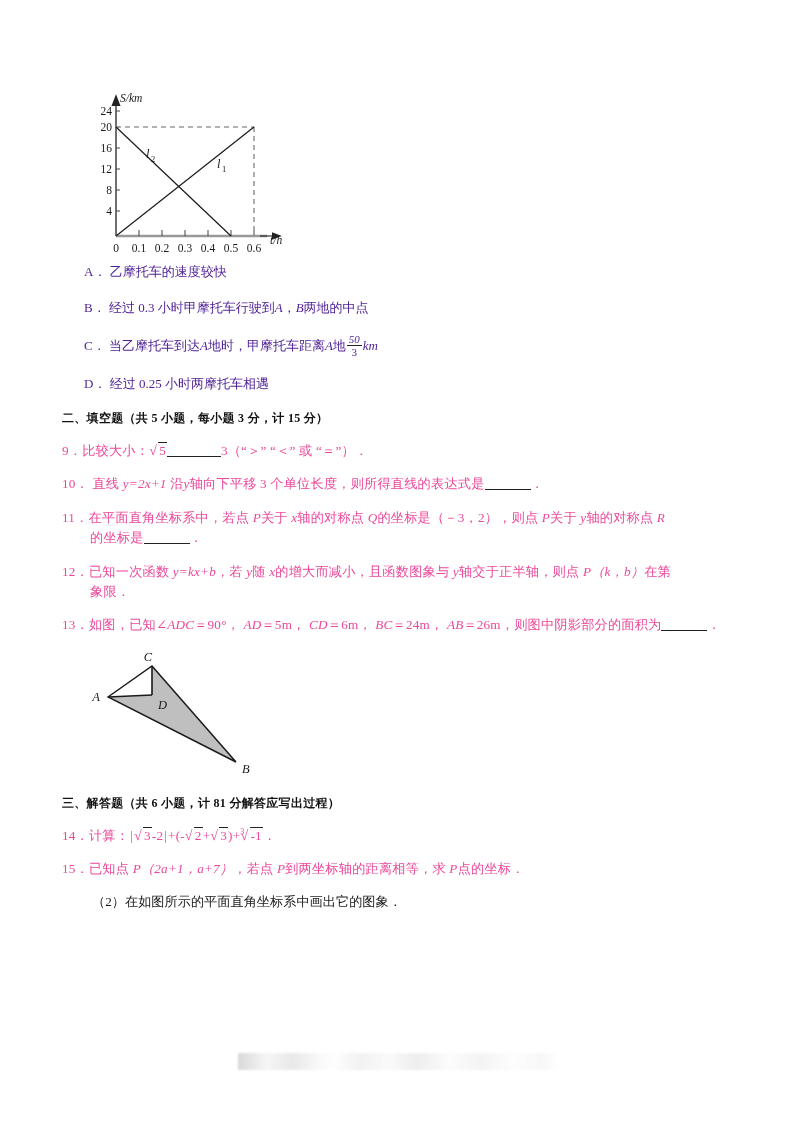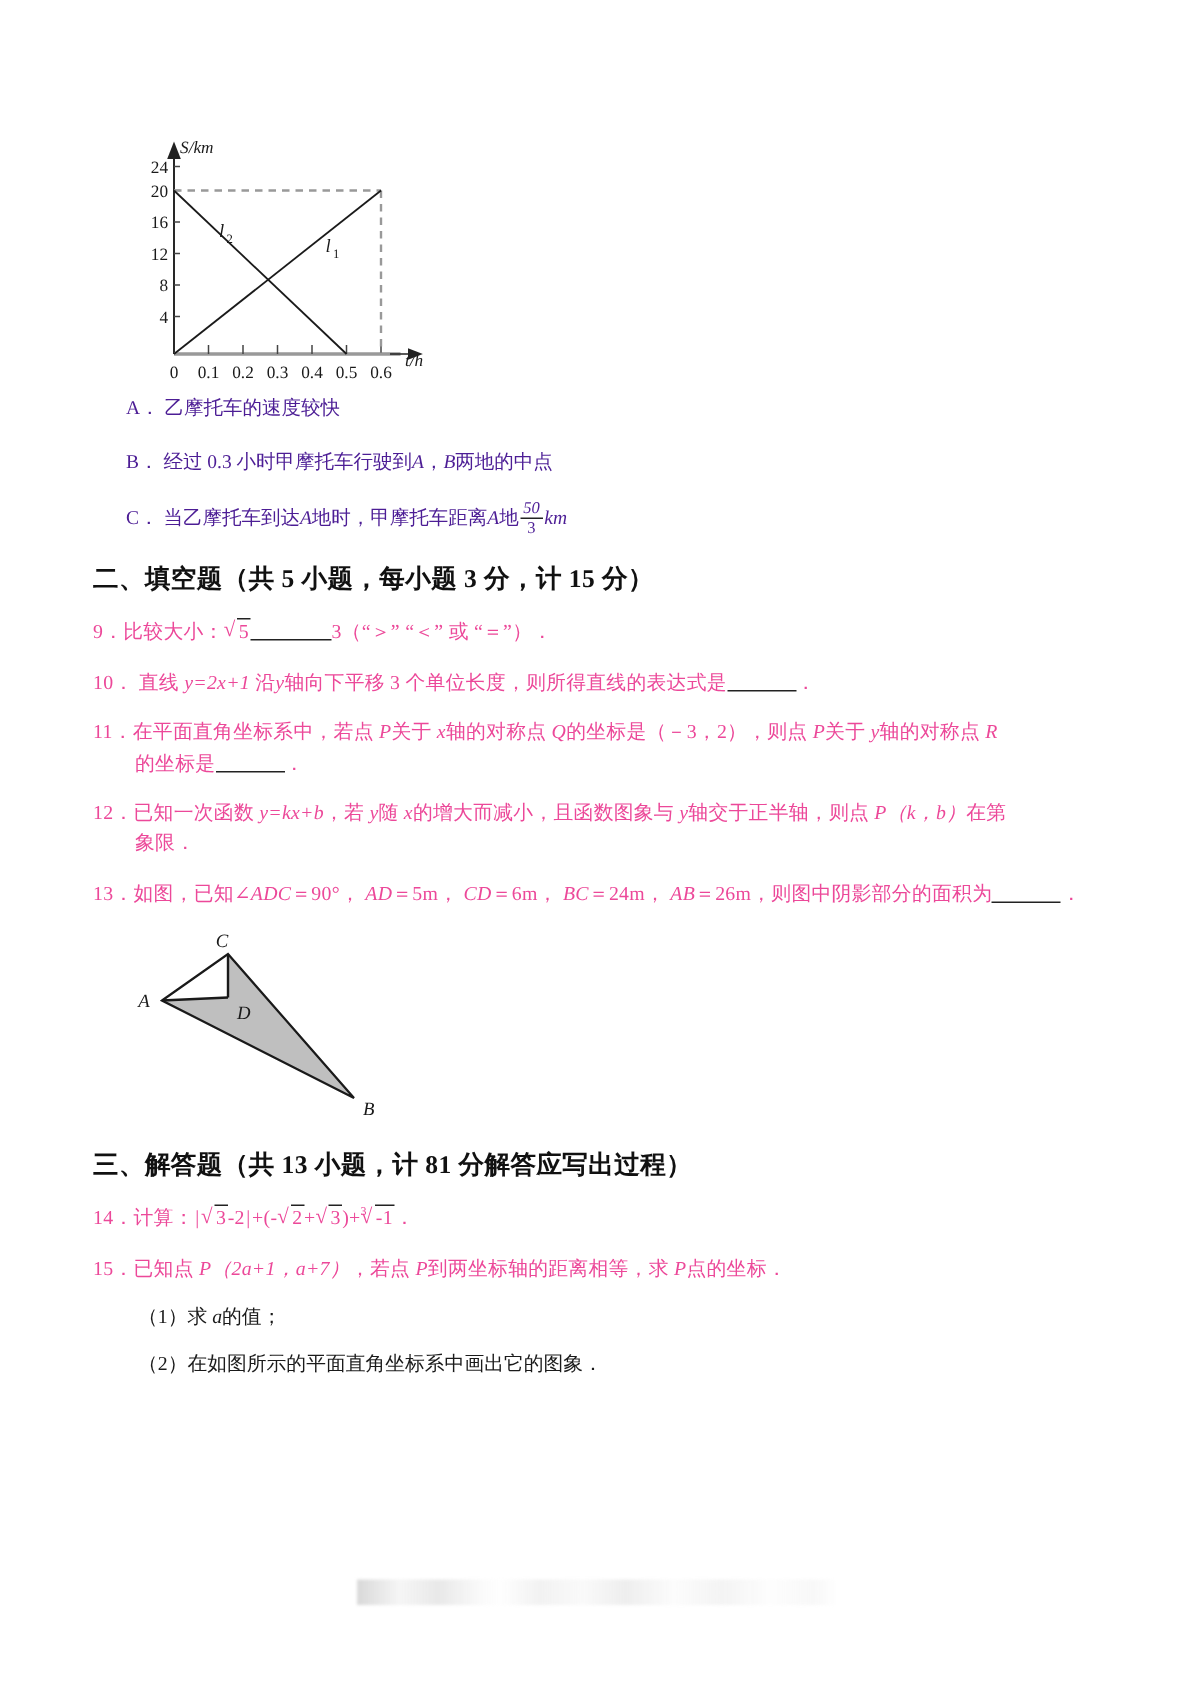--- a/index.html
+++ b/index.html
@@ -39,21 +39,21 @@
   }
   .q-num { white-space: nowrap; }
   .opt {
     font-size: 13px;
     line-height: 1.5;
     margin: 0 0 16px 0;
     padding-left: 22px;
     color: #4c1d95;
   }
   .section-title {
-    font-size: 17px;
+    font-size: 12px;
     font-weight: bold;
     margin: 4px 0 14px 0;
     color: #111;
     letter-spacing: .3px;
   }
   .indent { padding-left: 28px; }
   .sub { padding-left: 30px; font-size: 13.2px; margin: 0 0 13px 0; }
   .mi { font-style: italic; font-family: "Liberation Serif", serif; }
   .blank {
     display: inline-block;
@@ -222,20 +222,24 @@
     <div class="opt">
       <span>B．</span>
       <span>经过 0.3 小时甲摩托车行驶到</span><span class="mi">A</span><span>，</span><span class="mi">B</span><span>两地的中点</span>
     </div>
 
     <div class="opt">
       <span>C．</span>
       <span>当乙摩托车到达</span><span class="mi">A</span><span>地时，甲摩托车距离</span><span class="mi">A</span><span>地</span><span class="frac"><span class="num">50</span><span class="den">3</span></span><span class="mi">km</span>
     </div>
 
+    <div class="opt">
+      <span>D．</span>
+      <span>经过 0.25 小时两摩托车相遇</span>
+    </div>
 
     <div class="section-title">二、填空题（共 5 小题，每小题 3 分，计 15 分）</div>
 
     <div class="q">
       <span class="q-num">9．</span><span>比较大小：</span><span class="sqrt"><span class="rad">5</span></span><span class="blank"></span><span>3（“＞” “＜” 或 “＝”）．</span>
     </div>
 
     <div class="q">
       <span class="q-num">10．</span>
       <span>直线</span>
@@ -285,37 +289,33 @@
         <line x1="22" y1="48" x2="66" y2="46" stroke="#1a1a1a" stroke-width="1.6"></line>
         <line x1="66" y1="46" x2="66" y2="17" stroke="#1a1a1a" stroke-width="1.6"></line>
 
         <text x="62" y="12" font-family="Liberation Serif, serif" font-size="12.5" font-style="italic" fill="#1a1a1a" text-anchor="middle">C</text>
         <text x="10" y="52" font-family="Liberation Serif, serif" font-size="12.5" font-style="italic" fill="#1a1a1a" text-anchor="middle">A</text>
         <text x="72" y="60" font-family="Liberation Serif, serif" font-size="12.5" font-style="italic" fill="#1a1a1a">D</text>
         <text x="156" y="124" font-family="Liberation Serif, serif" font-size="12.5" font-style="italic" fill="#1a1a1a">B</text>
       </svg>
     </div>
 
-    <div class="section-title">三、解答题（共 13 小题，计 81 分解答应写出过程）</div>
+    <div class="section-title">三、解答题（共 6 小题，计 81 分解答应写出过程）</div>
 
     <div class="q">
       <span class="q-num">14．</span><span>计算：</span><span class="abs-bar">|</span><span class="sqrt"><span class="rad">3</span></span><span>-2</span><span class="abs-bar">|</span><span>+(-</span><span class="sqrt"><span class="rad">2</span></span><span>+</span><span class="sqrt"><span class="rad">3</span></span><span>)+</span><span class="cbrt-idx">3</span><span class="sqrt"><span class="rad">-1</span></span><span>．</span>
     </div>
 
     <div class="q">
       <span class="q-num">15．</span><span>已知点</span>
       <span class="mi">P</span><span class="mi">（2a+1，a+7）</span><span>，若点</span>
       <span class="mi">P</span><span>到两坐标轴的距离相等，求</span>
       <span class="mi">P</span><span>点的坐标．</span>
     </div>
 
 
-    <div class="sub">
-      <span>（1）求</span>
-      <span class="mi">a</span><span>的值；</span>
-    </div>
 
     <div class="sub">（2）在如图所示的平面直角坐标系中画出它的图象．</div>
 
   </div>
 
   <div class="watermark"></div>
 </div>
 
 </body></html>

